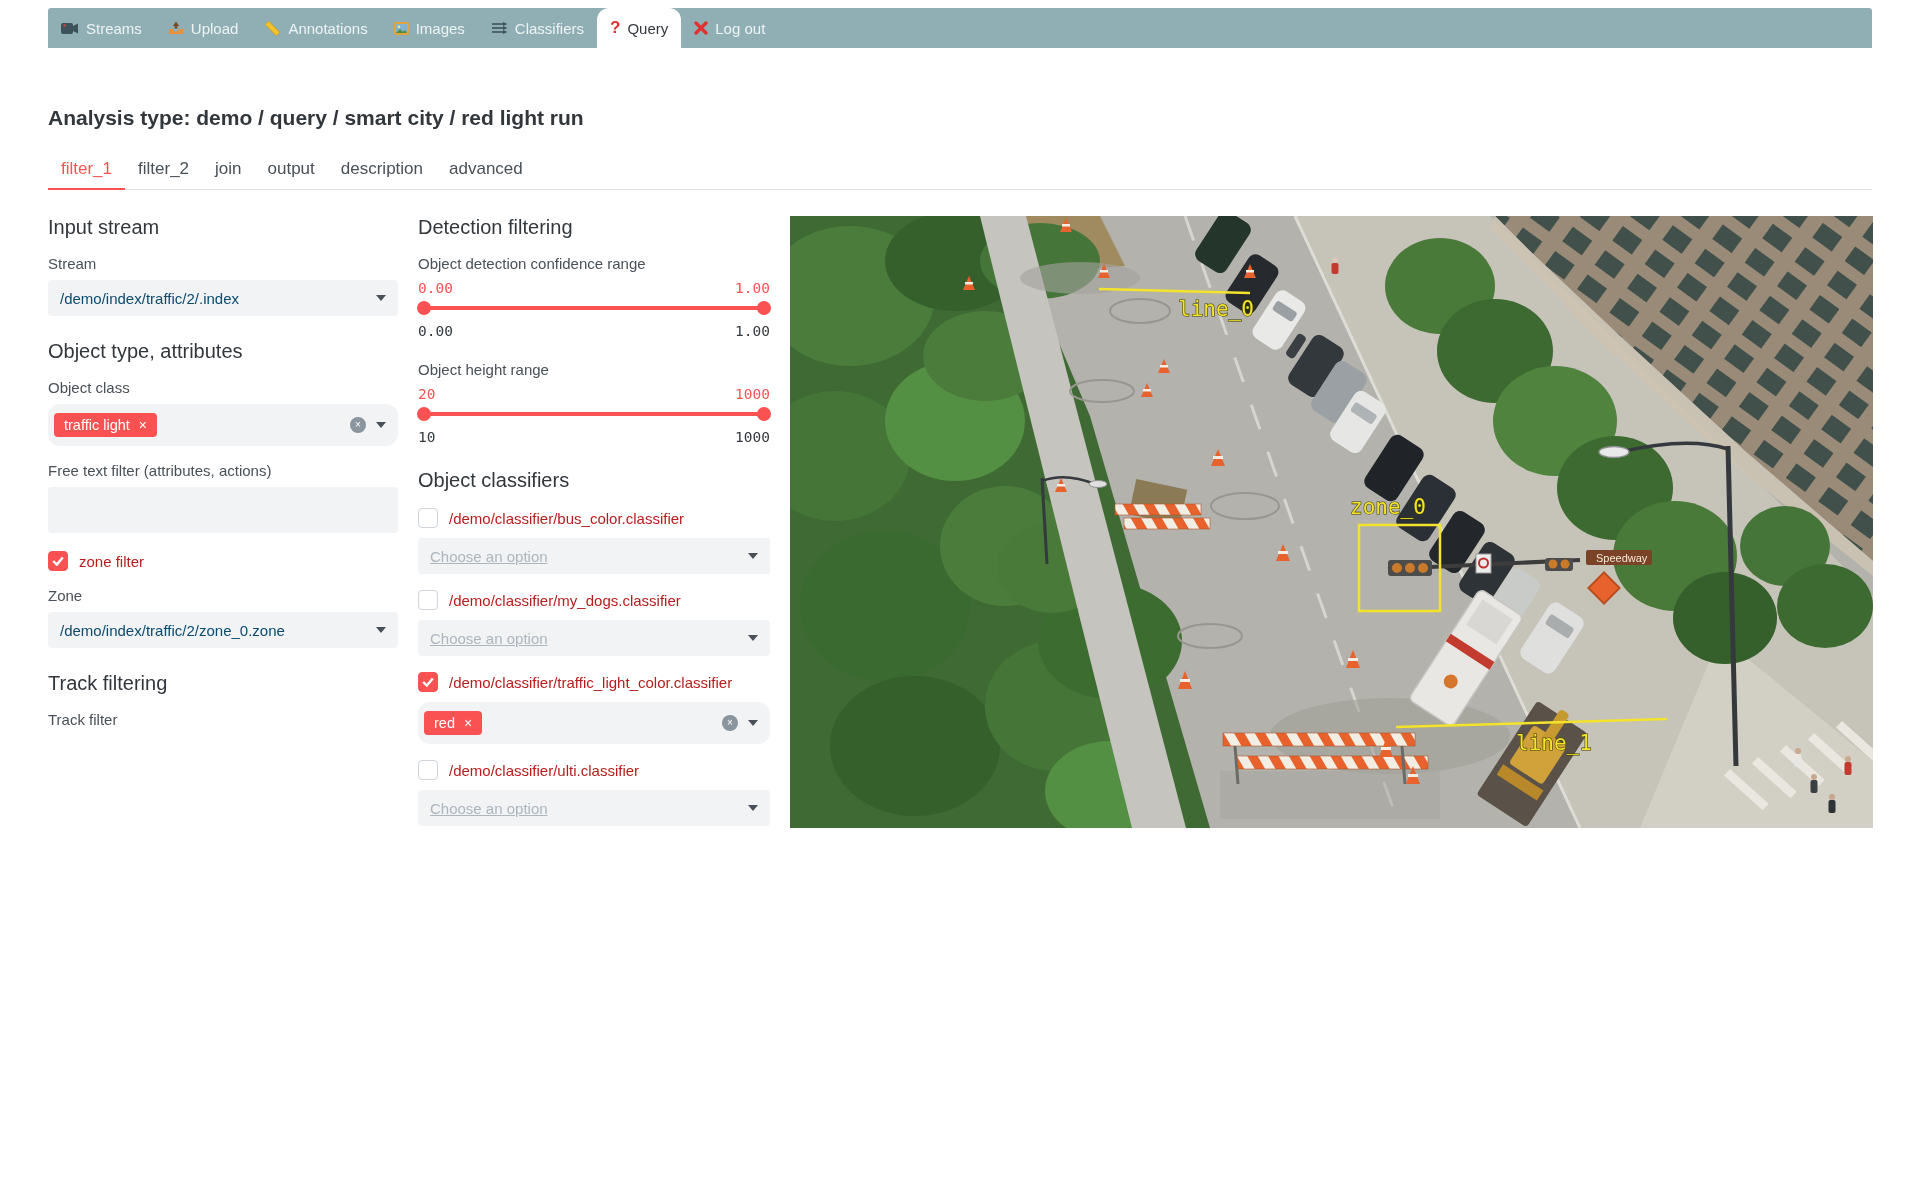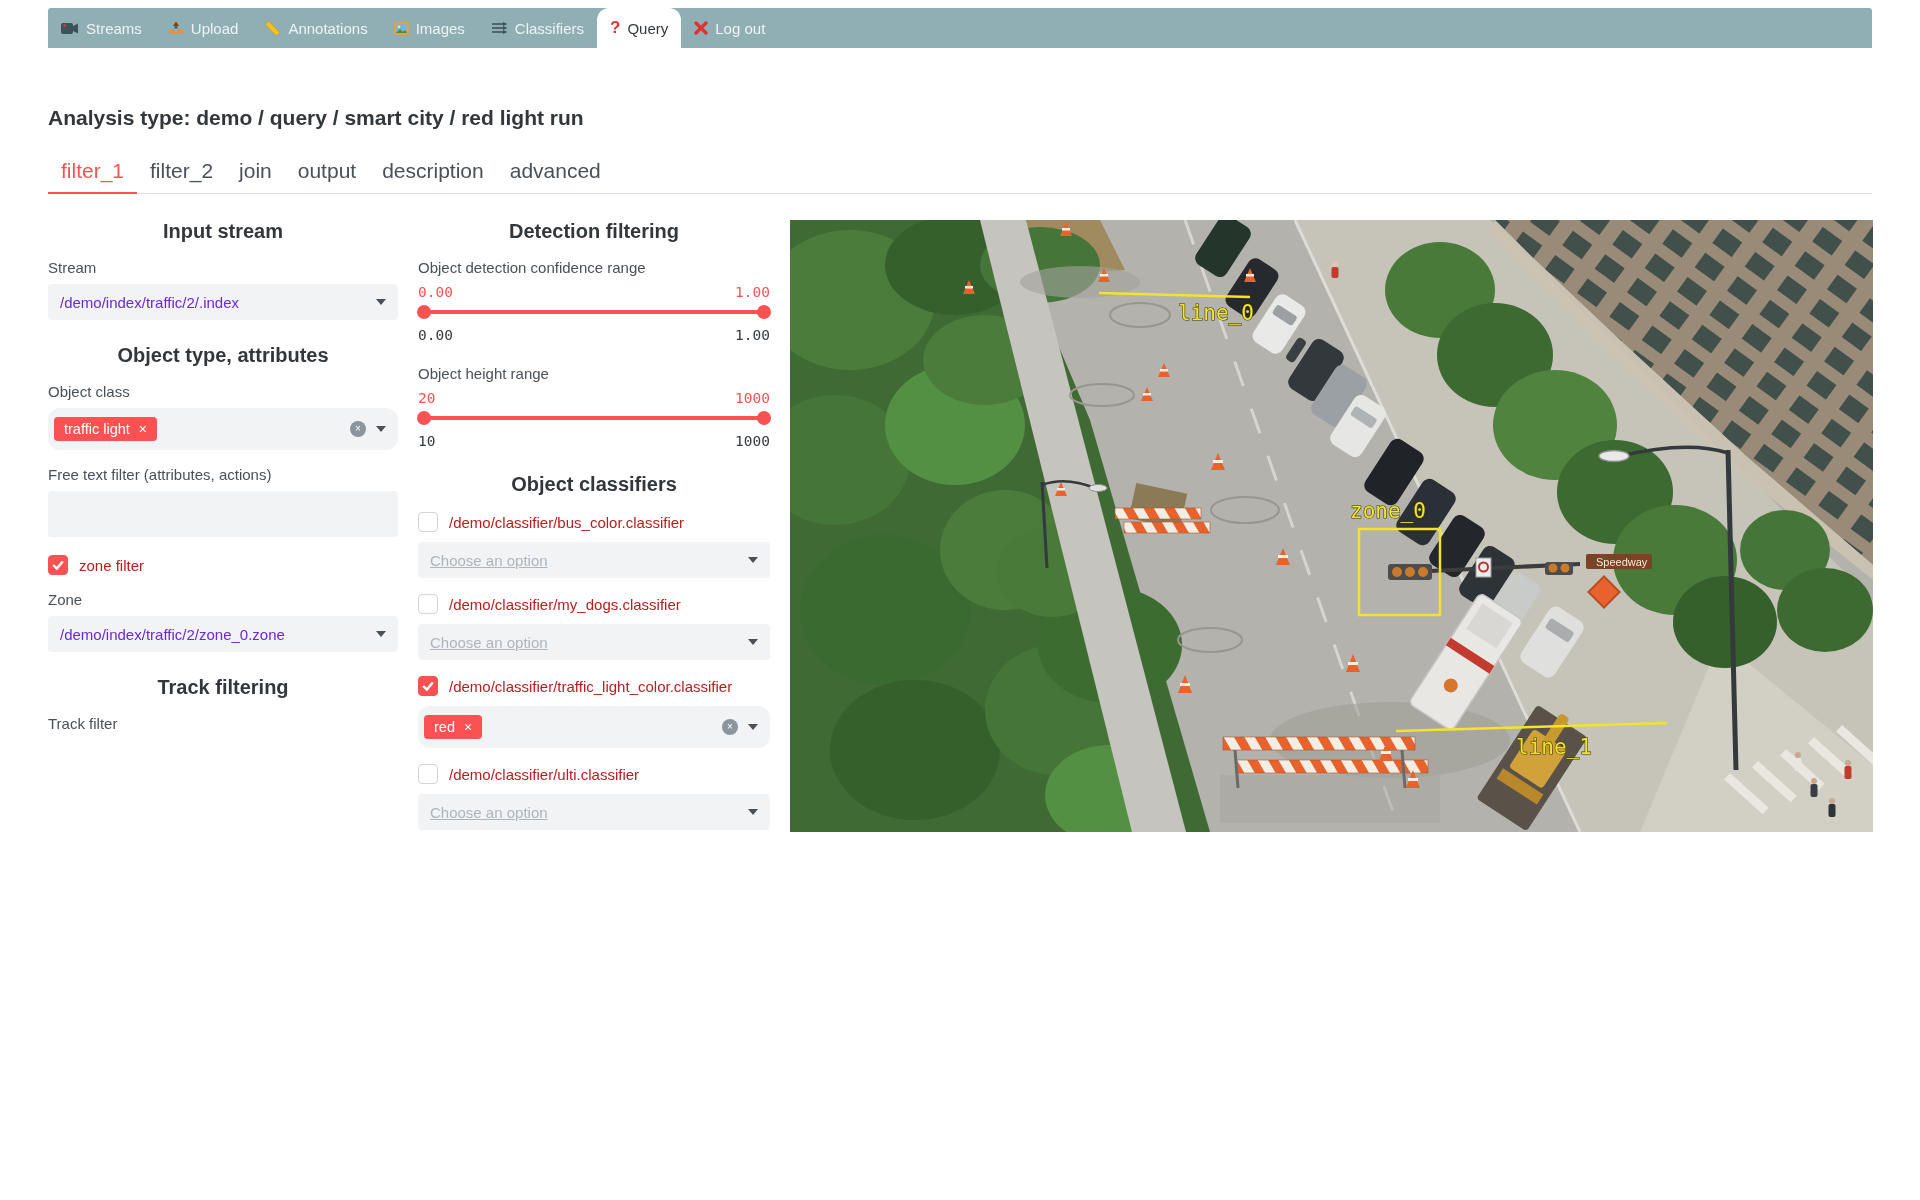--- a/index.html
+++ b/index.html
@@ -19,30 +19,30 @@
   .toolbar { display:flex; gap:14px; margin-bottom:14px; }
   .btn { display:inline-flex; align-items:center; gap:9px; height:34px; padding:0 13px; background:#fff;
          border:1px solid #ced4da; border-radius:4px; font-size:15px; color:#343a40; cursor:pointer; font-family:inherit; }
   .play-ico { width:0; height:0; border-top:6px solid transparent; border-bottom:6px solid transparent; border-left:9px solid #343a40; }
   .menu-ico { display:flex; flex-direction:column; gap:3px; }
   .menu-ico i { display:block; width:14px; height:2px; background:#343a40; }
   .btn-gap { width:90px; }
 
   
   .tabs { display:flex; border-bottom:1px solid #dee2e6; margin-top:16px; }
-  .tab { padding:9px 13px; font-size:21px; color:#495057; cursor:pointer; border-bottom:2px solid transparent; margin-bottom:-1px;text-align:right; }
+  .tab { padding:9px 13px; font-size:17px; color:#495057; cursor:pointer; border-bottom:2px solid transparent; margin-bottom:-1px;text-align:right; }
   .tab.active { color:#fa5252; border-bottom:2px solid #fa5252; }
 
   
   .content-grid { display:grid; grid-template-columns:350px 352px 1083px; column-gap:20px; margin-top:26px; }
-  h2 { font-size:20px; font-weight:700; color:#32373c; margin:24px 0 2px 0;text-align:center; }
+  h2 { font-size:20px; font-weight:400; color:#32373c; margin:24px 0 2px 0; }
   h2.first { margin-top:0; }
   .lbl { font-size:15px; color:#495057; margin:16px 0 8px 0; }
   .select { position:relative; background:#f1f3f5; border-radius:4px; height:36px; display:flex; align-items:center;
-            padding:0 34px 0 12px; font-size:15px; color:#6d28d9; cursor:pointer; }
+            padding:0 34px 0 12px; font-size:15px; color:#0c4a6e; cursor:pointer; }
   .select.placeholder { color:#adb5bd;text-decoration:underline; }
   .caret { position:absolute; right:12px; top:50%; margin-top:-3px; width:0; height:0;
            border-left:5px solid transparent; border-right:5px solid transparent; border-top:6px solid #495057; }
   .multiselect { position:relative; background:#f1f3f5; border-radius:12px; min-height:42px; display:flex; align-items:center;
                  padding:6px 58px 6px 6px; cursor:pointer; }
   .pill { display:inline-flex; align-items:center; gap:9px; background:#fa5252; color:#fff; border-radius:4px;
           padding:4px 10px; font-size:14.5px; }
   .pill .x { font-size:14px; cursor:pointer; }
   .clear-ico { position:absolute; right:32px; top:50%; margin-top:-8px; width:16px; height:16px; border-radius:50%;
                background:#8b959d; color:#fff; font-size:10px; line-height:16px; text-align:center; cursor:pointer; }

